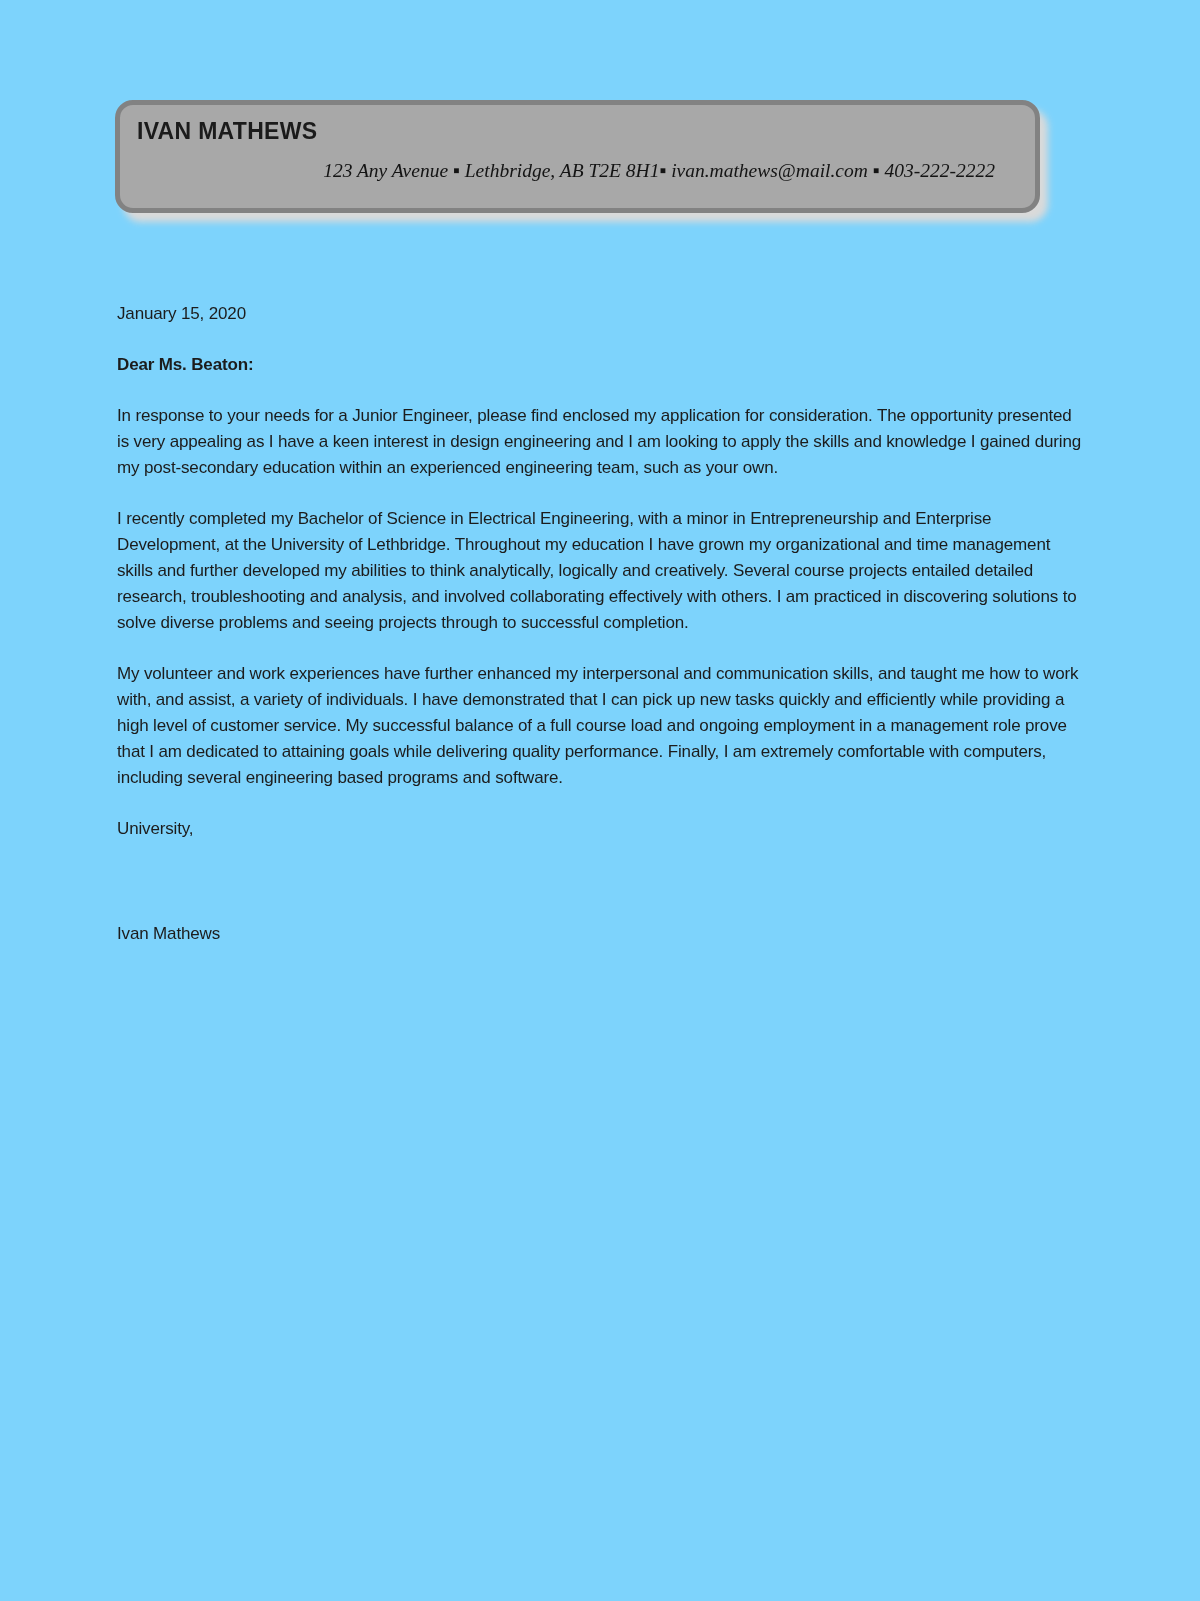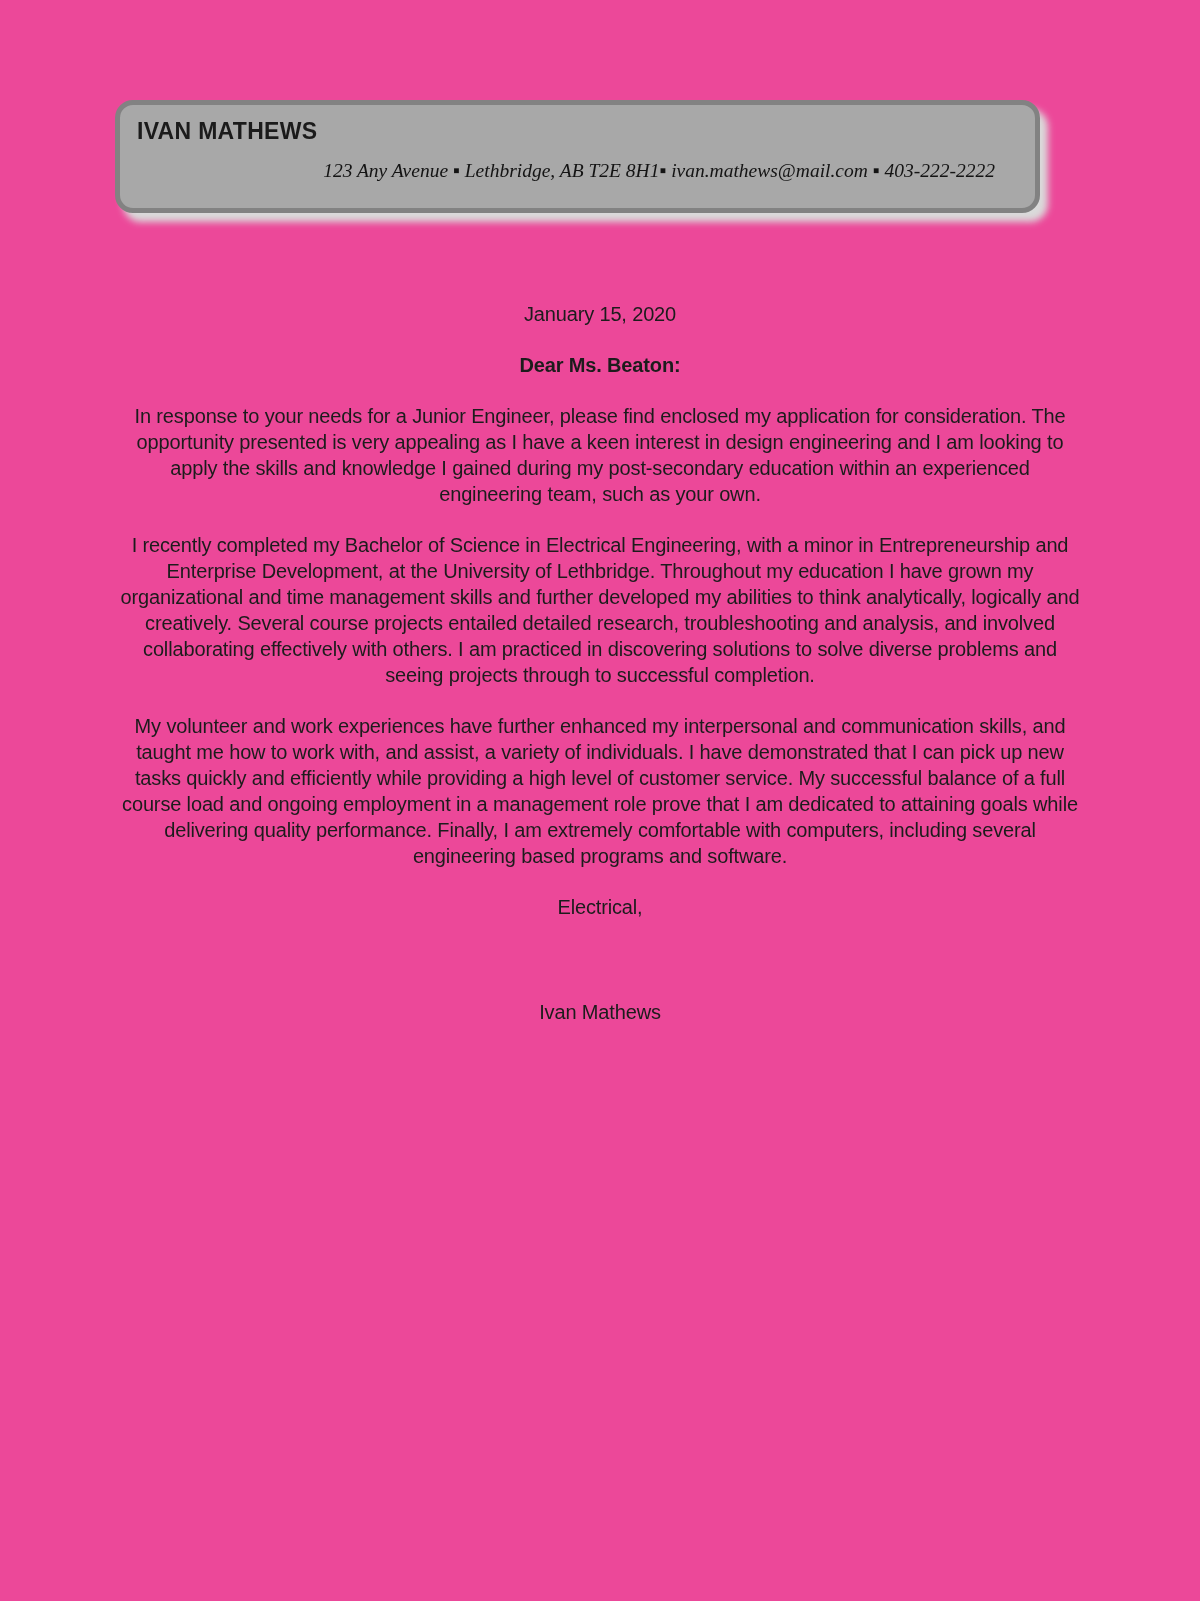--- a/index.html
+++ b/index.html
@@ -7,21 +7,21 @@
   body {
     width: 1200px;
     height: 1601px;
     position: relative;
     font-family: "Liberation Sans", sans-serif;
     color: #1c1c1c;
   }
   .page {
     position: absolute;
     inset: 0;
-    background: #ec4899;
+    background: #7dd3fc;
   }
   
   .header-card {
     position: absolute;
     left: 115px;
     top: 100px;
     width: 925px;
     height: 113px;
     background: #a8a8a8;
     border: 5px solid #828282;
@@ -44,25 +44,24 @@
     font-style: italic;
     font-size: 19.5px;
     color: #141414;
   }
   
   .letter {
     position: absolute;
     left: 117px;
     top: 301px;
     width: 966px;
-    font-size: 20px;
+    font-size: 17px;
     line-height: 26px;
     letter-spacing: -0.15px;
     color: #1c1c1c;
-    text-align: center;
   }
   .date-line        { margin-bottom: 25px; }
   .recipient-block  { margin-bottom: 51px; }
   .salutation       { font-weight: bold; margin-bottom: 25px; }
   .para             { margin-bottom: 25px; }
   .para-last        { margin-bottom: 50px; }
   .closing          { margin-bottom: 79px; }
 </style>
 </head>
 <body>
@@ -81,20 +80,20 @@
 
     <div class="salutation">Dear Ms. Beaton:</div>
 
     <p class="para">In response to your needs for a Junior Engineer, please find enclosed my application for consideration. The opportunity presented is very appealing as I have a keen interest in design engineering and I am looking to apply the skills and knowledge I gained during my post-secondary education within an experienced engineering team, such as your own.</p>
 
     <p class="para">I recently completed my Bachelor of Science in Electrical Engineering, with a minor in Entrepreneurship and Enterprise Development, at the University of Lethbridge. Throughout my education I have grown my organizational and time management skills and further developed my abilities to think analytically, logically and creatively. Several course projects entailed detailed research, troubleshooting and analysis, and involved collaborating effectively with others. I am practiced in discovering solutions to solve diverse problems and seeing projects through to successful completion.</p>
 
     <p class="para">My volunteer and work experiences have further enhanced my interpersonal and communication skills, and taught me how to work with, and assist, a variety of individuals. I have demonstrated that I can pick up new tasks quickly and efficiently while providing a high level of customer service. My successful balance of a full course load and ongoing employment in a management role prove that I am dedicated to attaining goals while delivering quality performance. Finally, I am extremely comfortable with computers, including several engineering based programs and software.</p>
 
 
-    <div class="closing">Electrical,</div>
+    <div class="closing">University,</div>
 
     <div>Ivan Mathews</div>
 
 
   </div>
 
 </div>
 
 </body></html>

